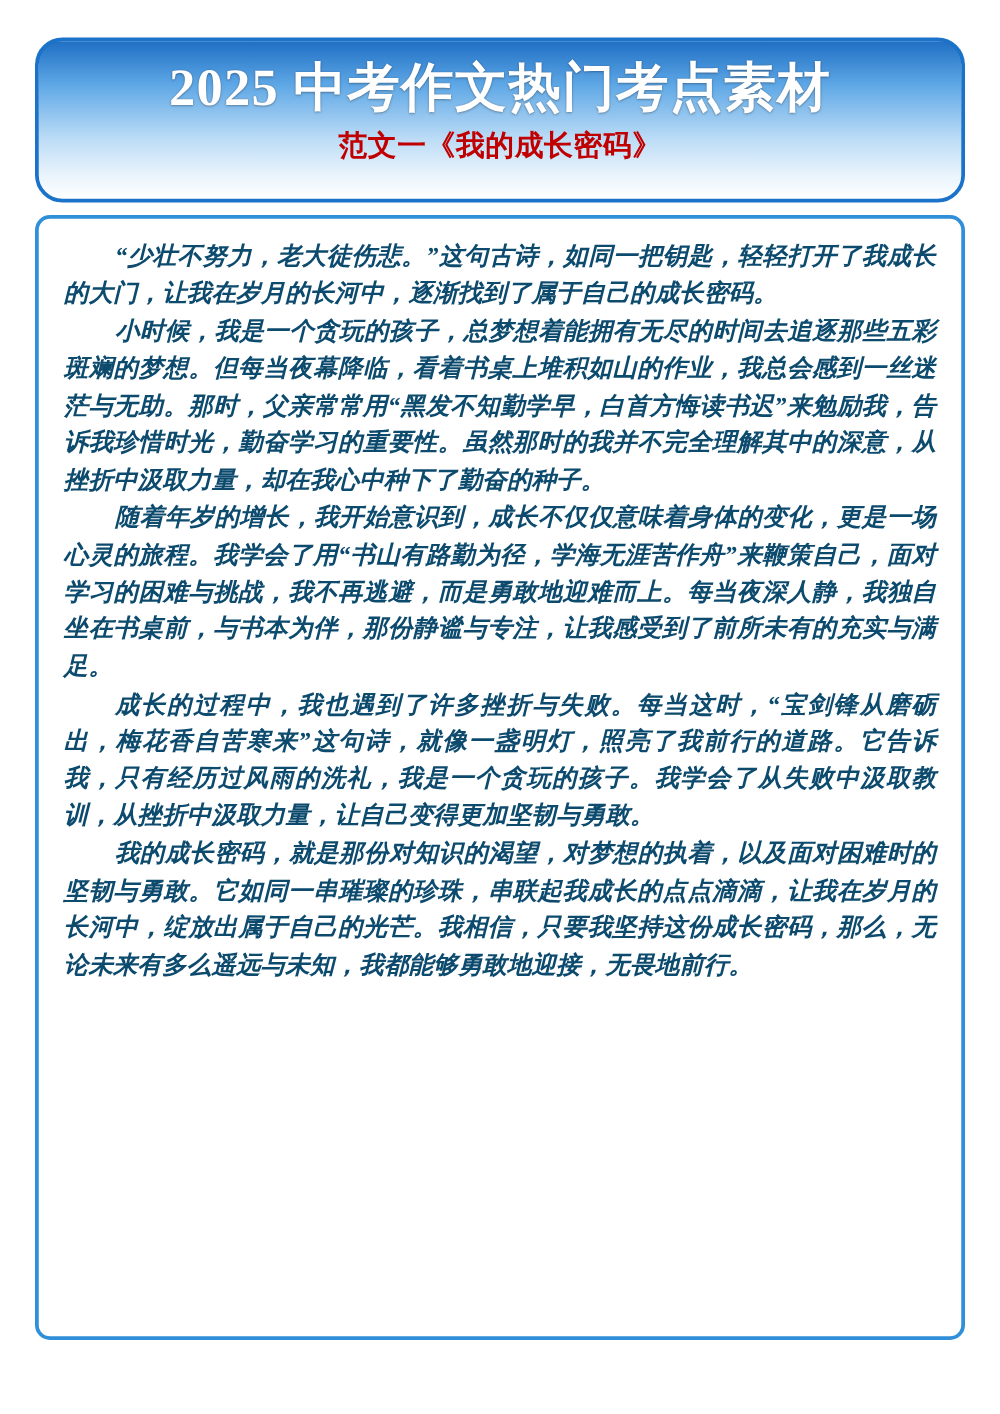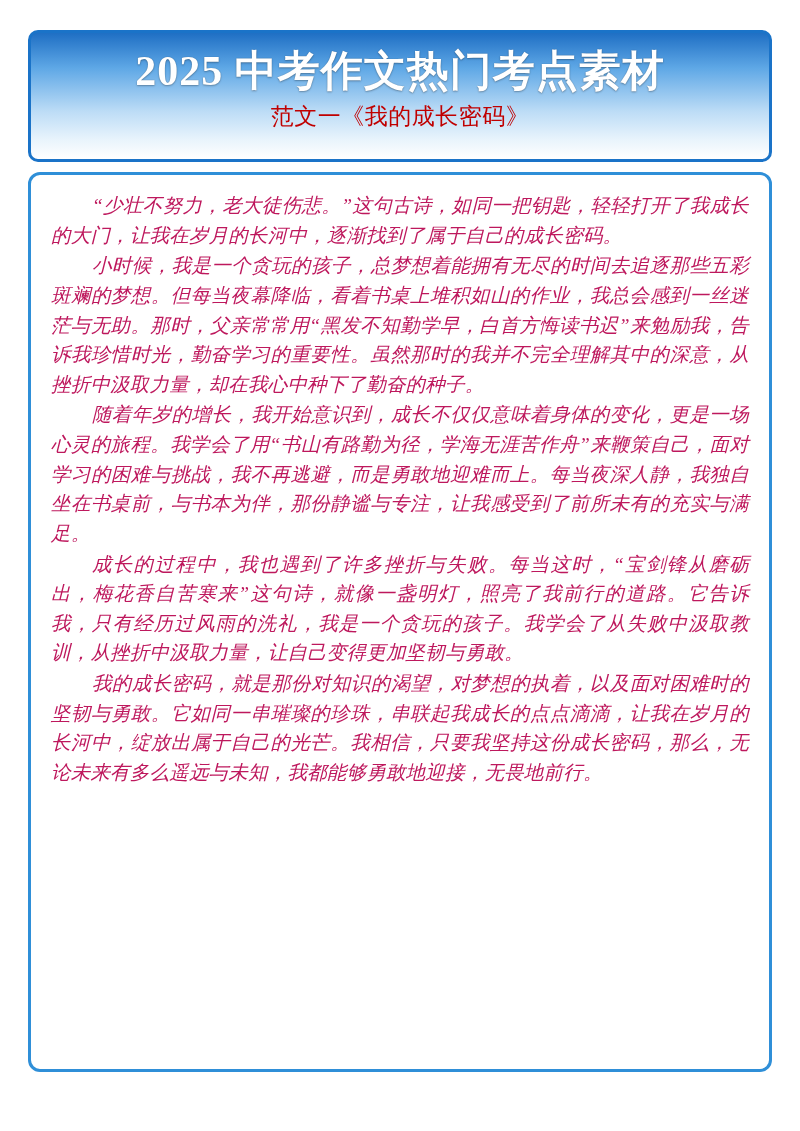--- a/index.html
+++ b/index.html
@@ -19,21 +19,21 @@
     height: 1131px;
     box-sizing: border-box;
     padding: 30px 28px 22px 28px;
     background: #ffffff;
   }
   
   .banner {
     position: relative;
     box-sizing: border-box;
     border: 3px solid #1a73c8;
-    border-radius: 10px;
+    border-radius: 22px;
     background: linear-gradient(180deg, #1f6fc4 0%, #5fa8e6 28%, #bcdcf6 62%, #e9f4fc 85%, #ffffff 100%);
     padding: 14px 10px 10px 10px;
     height: 132px;
   }
   .banner-title {
     margin: 0;
     text-align: center;
     color: #ffffff;
     font-weight: 700;
     font-size: 42px;
@@ -41,21 +41,21 @@
     letter-spacing: 1px;
     text-shadow: 0 1px 2px rgba(0,0,0,0.28), 0 0 1px rgba(0,0,0,0.3);
     font-family: "Liberation Serif", "DejaVu Serif", serif;
   }
   .banner-title .line2 {
     display: block;
   }
   .subtitle {
     text-align: center;
     color: #c00000;
-    font-weight: 400;
+    font-weight: 700;
     font-size: 23px;
     margin: 4px 0 0 0;
     letter-spacing: 0.5px;
   }
   
   .body-box {
     position: relative;
     box-sizing: border-box;
     margin-top: 10px;
     border: 3px solid #2f8fd8;
@@ -63,24 +63,24 @@
     background: #ffffff;
     padding: 16px 20px 18px 20px;
     height: 900px;
     overflow: hidden;
   }
   .para {
     margin: 0 0 1px 0;
     text-indent: 2.1em;
     font-size: 19.5px;
     line-height: 1.52;
-    color: #be185d;
+    color: #0c4a6e;
     text-align: justify;
     font-style: italic;
-    font-weight: 400;
+    font-weight: 700;
     letter-spacing: 0.2px;
     font-family: "Liberation Serif", "DejaVu Serif", serif;
   }
 </style>
 </head>
 <body>
 
 <div class="page">
 
   <div class="banner">

